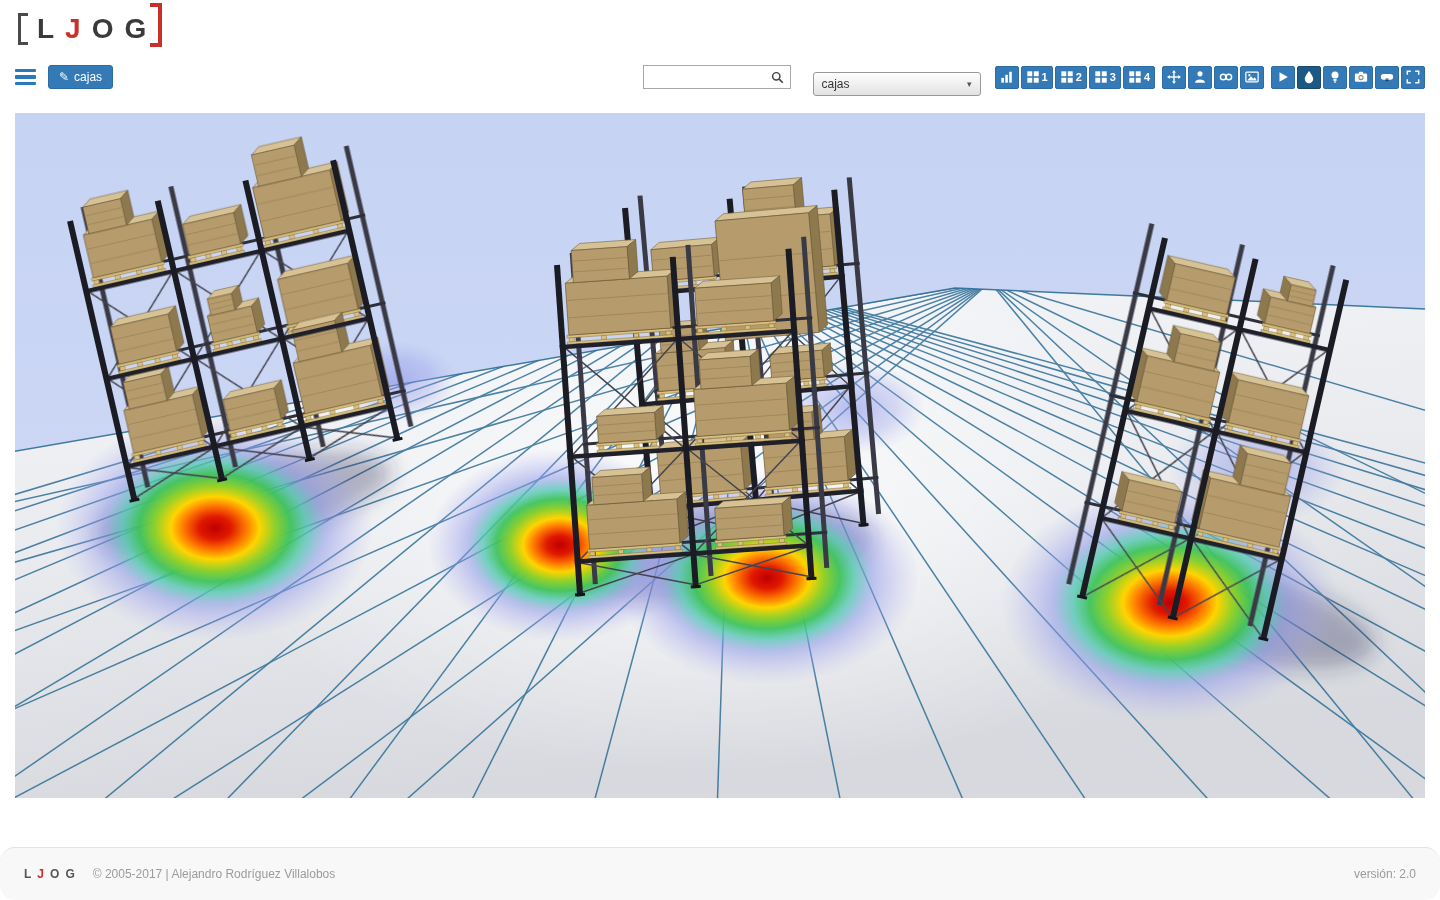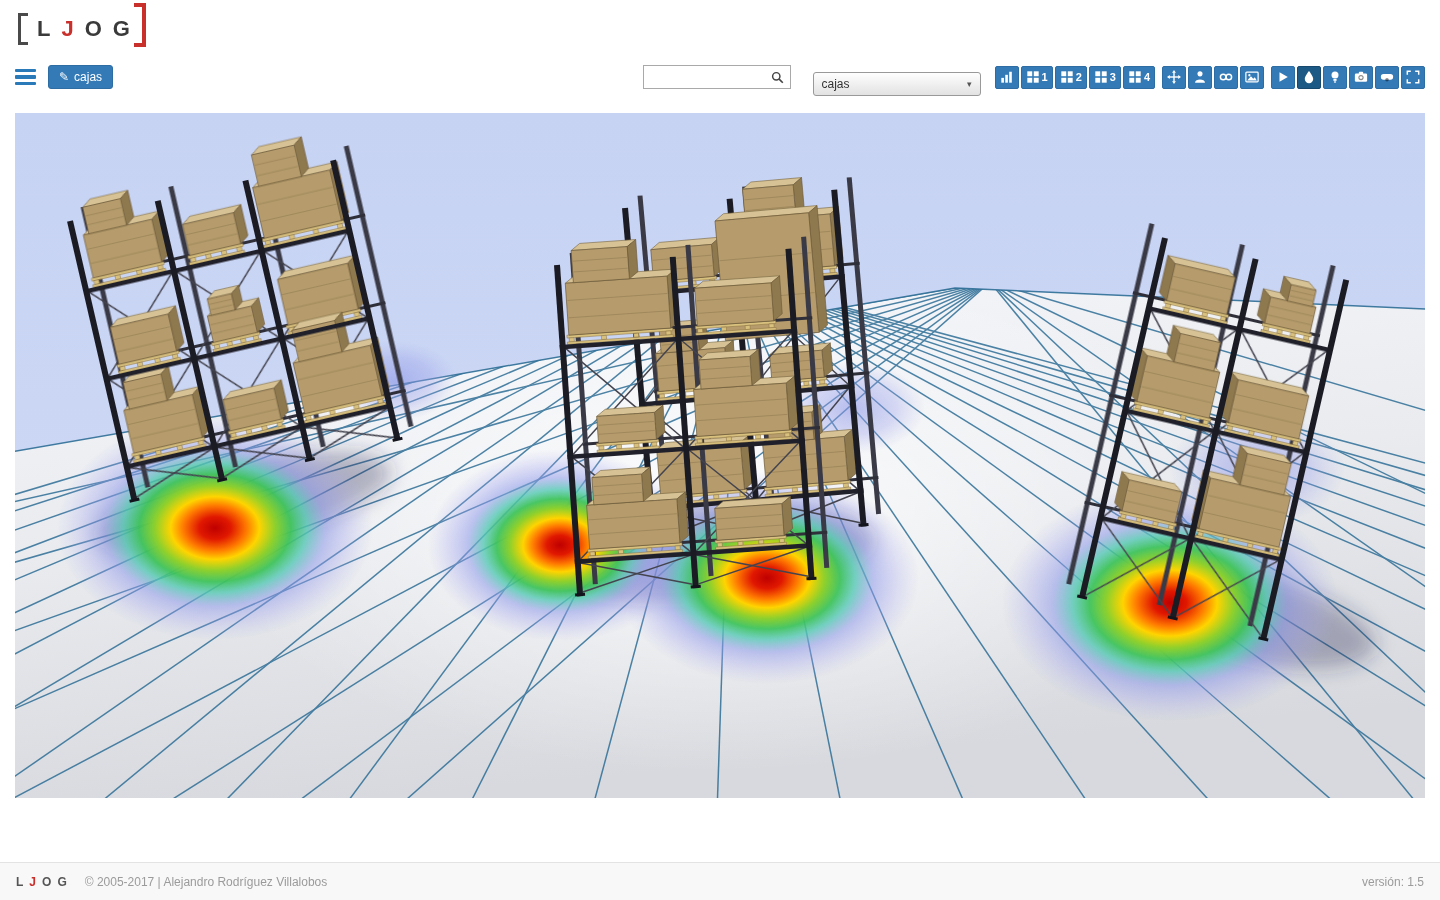--- a/index.html
+++ b/index.html
@@ -5,21 +5,21 @@
   * { box-sizing: border-box; margin: 0; padding: 0; }
   html,body { width:1440px; height:900px; }
   body {
     font-family: "Liberation Sans", sans-serif;
     background:#fff; position:relative; overflow:hidden;
   }
   
   .header { height:57px; display:flex; align-items:center; padding:0 18px; background:#fff; }
   .logo { display:flex; align-items:center; }
   .bracket-left { width:10px; height:32px; border:3px solid #4a4a4a; border-right:none; display:inline-block; }
-  .logo-letters { font-size:22px; font-weight:bold; letter-spacing:11px; margin-left:9px; line-height:1; }
+  .logo-letters { font-size:28px; font-weight:bold; letter-spacing:11px; margin-left:9px; line-height:1; }
   .bracket-right { width:12px; height:44px; border:4px solid #c9302c; border-left:none; display:inline-block; margin-left:-7px; margin-top:-8px; }
   
   .toolbar { height:40px; display:flex; align-items:center; padding:0 15px; background:#fff; }
   .hamburger { width:21px; display:flex; flex-direction:column; gap:3px; cursor:pointer; margin-right:12px; }
   .hamburger span { height:3.5px; background:#2a7ab9; border-radius:1px; }
   .btn-medir { display:flex; align-items:center; gap:5px; background:#337ab7; color:#fff;
     border:1px solid #2e6da4; border-radius:3px; font-size:12px; padding:4px 10px; font-family:inherit; cursor:pointer; }
   .spacer { flex:1; }
   .searchbox { display:flex; align-items:center; width:148px; height:24px; border:1px solid #a9a9a9; background:#fff; }
   .searchbox input { flex:1; border:none; outline:none; height:100%; padding:0 6px; font-size:12px; min-width:0; font-family:inherit; }
@@ -30,22 +30,22 @@
   .caret { font-size:9px; color:#555; }
   .btn-groups { display:flex; gap:7px; margin-left:14px; }
   .bgroup { display:flex; gap:2px; }
   .tbtn { height:23px; min-width:24px; padding:0 4px; background:#337ab7; border:1px solid #2e6da4; border-radius:2px;
     display:flex; align-items:center; justify-content:center; gap:2px; color:#fff; font-size:11px; font-weight:bold; cursor:pointer; }
   .tbtn.active { background:#1c5a85; border-color:#16496d; }
   .tbtn svg { display:block; }
   
   .scene { position:absolute; left:15px; top:113px; width:1410px; height:685px; overflow:hidden; }
   
-  .footer { position:absolute; left:0; bottom:0; width:100%; height:38px; background:#f8f8f8; border-top:1px solid #e3e3e3;
-    display:flex; align-items:center; justify-content:space-between; padding:0 16px; font-size:12px; color:#9b9b9b; }
+  .footer { position:absolute; left:0; bottom:0; width:100%; height:53px; background:#f8f8f8; border-top:1px solid #e3e3e3;
+    display:flex; align-items:center; justify-content:space-between; padding:0 24px; font-size:12px; color:#9b9b9b;border-radius:15px; }
   .f-left { display:flex; align-items:center; gap:12px; }
   .footer-logo span { font-size:12px; font-weight:bold; margin-right:6px; }
 </style>
 </head>
 <body>
 
 <div class="header">
   <div class="logo">
     <span class="bracket-left"></span>
     <span class="logo-letters" id="logo-letters"><span style="color: rgb(58, 58, 58);">L</span><span style="color: rgb(201, 48, 44);">J</span><span style="color: rgb(58, 58, 58);">O</span><span style="color: rgb(58, 58, 58);">G</span></span>
@@ -982,14 +982,14 @@
           <rect x="181" y="367" width="10" height="3" fill="#14141c"></rect>
         </g>
       </g>
   </svg></div>
 
 <div class="footer">
   <div class="f-left">
     <span class="footer-logo" id="footer-logo"><span style="color: rgb(85, 85, 85);">L</span><span style="color: rgb(201, 48, 44);">J</span><span style="color: rgb(85, 85, 85);">O</span><span style="color: rgb(85, 85, 85);">G</span></span>
     <span>© 2005-2017 | Alejandro Rodríguez Villalobos</span>
   </div>
-  <div>versión: 1.5</div>
+  <div>versión: 2.0</div>
 </div>
 
 </body></html>

